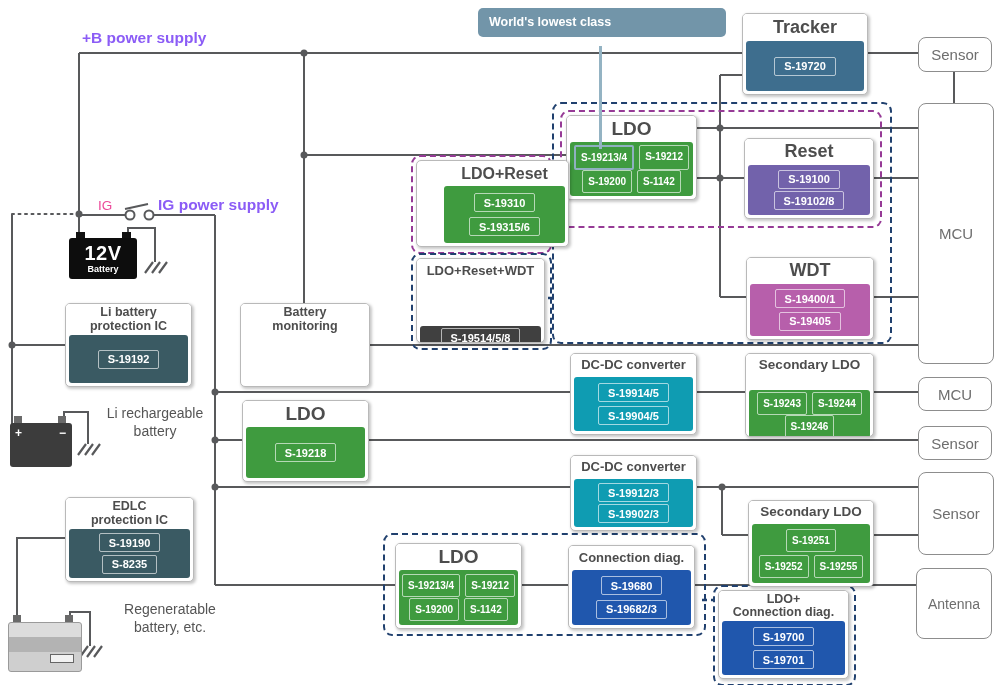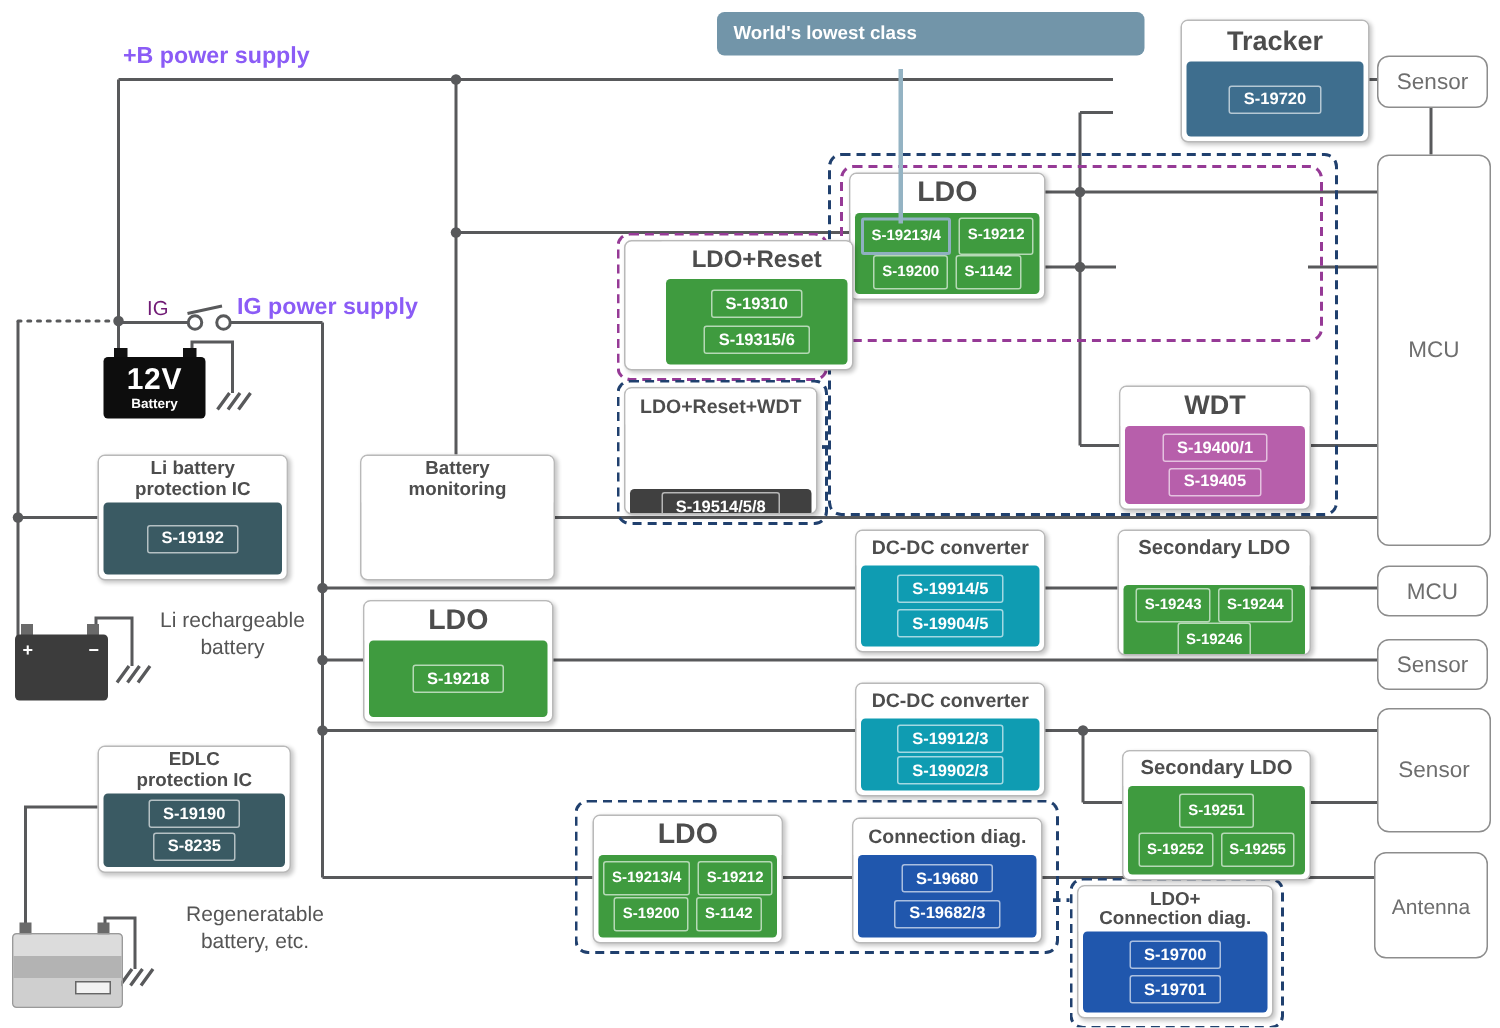--- a/index.html
+++ b/index.html
@@ -18,21 +18,21 @@
   .chiprow{display:flex;justify-content:center;gap:5px;width:100%;}
   .chip{color:#fff;font-weight:bold;font-size:11px;border:1px solid rgba(255,255,255,.62);
         border-radius:2px;padding:2.5px 9px;white-space:nowrap;}
   .chip.small{font-size:10px;padding:5px 5px;}
   .chip.hl{border:2.5px solid #8fb0c0;}
   .iobox{position:absolute;z-index:3;background:#fff;border:1.5px solid #8d8d8d;border-radius:8px;
          display:flex;align-items:center;justify-content:center;color:#6e6e6e;font-size:15px;}
   .lbl{position:absolute;z-index:4;color:#8b5cf6;}
   .lbl.bold{font-weight:bold;font-size:15.5px;}
   .lbl.plain{font-size:14px;color:#555;white-space:pre-line;text-align:center;line-height:1.25;}
-  #callout{position:absolute;left:478px;top:8px;width:285px;z-index:5;background:#7295a9;
+  #callout{position:absolute;left:478px;top:8px;width:248px;z-index:5;background:#7295a9;
            border-radius:5px;color:#fff;font-weight:bold;font-size:12.5px;line-height:1.5;
            padding:5px 11px;box-sizing:border-box;}
   #pointer{position:absolute;left:599px;top:46px;width:3px;height:103px;background:#94b3c3;z-index:6;}
   
   #batt12v{position:absolute;left:69px;top:238px;width:68px;height:41px;background:#0d0d0d;
            border-radius:3px;z-index:3;display:flex;flex-direction:column;align-items:center;
            justify-content:center;color:#fff;line-height:1;}
   #batt12v .v{font-weight:bold;font-size:20px;letter-spacing:.5px;}
   #batt12v .s{font-size:9px;font-weight:bold;margin-top:2px;}
   .term{position:absolute;background:#111;z-index:3;}
@@ -120,21 +120,21 @@
   </svg>
 
   <div class="dashrect dash-navy" style="left:552px;top:102px;width:336px;height:238px;"></div>
   <div class="dashrect dash-purple" style="left:560px;top:110px;width:318px;height:114px;"></div>
   <div class="dashrect dash-purple" style="left:411px;top:155px;width:137px;height:95px;"></div>
   <div class="dashrect dash-navy" style="left:411px;top:253px;width:137px;height:93px;"></div>
   <div class="dashrect dash-navy" style="left:383px;top:533px;width:319px;height:99px;"></div>
   <div class="dashrect dash-navy" style="left:713px;top:585px;width:139px;height:97px;"></div>
 
   <div class="lbl bold" style="left:82px;top:29px;">+B power supply</div>
-  <div class="lbl" style="left:98px;top:198px;font-size:13.5px;color:#701a75;">IG</div>
+  <div class="lbl" style="left:98px;top:198px;font-size:13.5px;color:#ec4899;">IG</div>
   <div class="lbl bold" style="left:158px;top:196px;">IG power supply</div>
   <div class="lbl plain" style="left:85px;top:405px;width:140px;">Li rechargeable
 battery</div>
   <div class="lbl plain" style="left:95px;top:601px;width:150px;">Regeneratable
 battery, etc.</div>
 
   <div id="callout">
     <div>World's lowest class</div>
   </div>
   <div id="pointer"></div>
@@ -150,38 +150,49 @@
   <div id="liion">
     <span class="plus">+</span>
     <span class="minus">−</span>
   </div>
   <div class="term gray" style="left:13px;top:615px;width:8px;height:8px;"></div>
   <div class="term gray" style="left:65px;top:615px;width:8px;height:8px;"></div>
   <div id="edlcbat">
     <div class="slot"></div>
   </div>
 
-<div class="icbox" style="left: 742px; top: 13px; width: 124px; height: 80px; margin-left: 45px;">
+<div class="icbox" style="left: 742px; top: 13px; width: 124px; height: 80px;">
       <div class="ichead" style="height: 27px; font-size: 18px;">Tracker</div>
       <div class="icbody" style="background: rgb(62, 110, 142);">
         <div class="chiprow">
           <div class="chip">S-19720</div>
         </div>
       </div>
     </div>
     <div class="icbox" style="left: 566px; top: 115px; width: 129px; height: 83px;">
       <div class="ichead" style="height: 26px; font-size: 19px;">LDO</div>
       <div class="icbody" style="background: rgb(63, 155, 63);">
         <div class="chiprow">
           <div class="chip small hl">S-19213/4</div>
           <div class="chip small">S-19212</div>
         </div>
         <div class="chiprow">
           <div class="chip small">S-19200</div>
           <div class="chip small">S-1142</div>
+        </div>
+      </div>
+    </div>
+    <div class="icbox" style="left: 744px; top: 138px; width: 128px; height: 79px;">
+      <div class="ichead" style="height: 26px; font-size: 18px;">Reset</div>
+      <div class="icbody" style="background: rgb(114, 98, 171);">
+        <div class="chiprow">
+          <div class="chip">S-19100</div>
+        </div>
+        <div class="chiprow">
+          <div class="chip">S-19102/8</div>
         </div>
       </div>
     </div>
     <div class="icbox" style="left: 746px; top: 257px; width: 126px; height: 81px;">
       <div class="ichead" style="height: 26px; font-size: 18px;">WDT</div>
       <div class="icbody" style="background: rgb(183, 95, 171);">
         <div class="chiprow">
           <div class="chip">S-19400/1</div>
         </div>
         <div class="chiprow">

